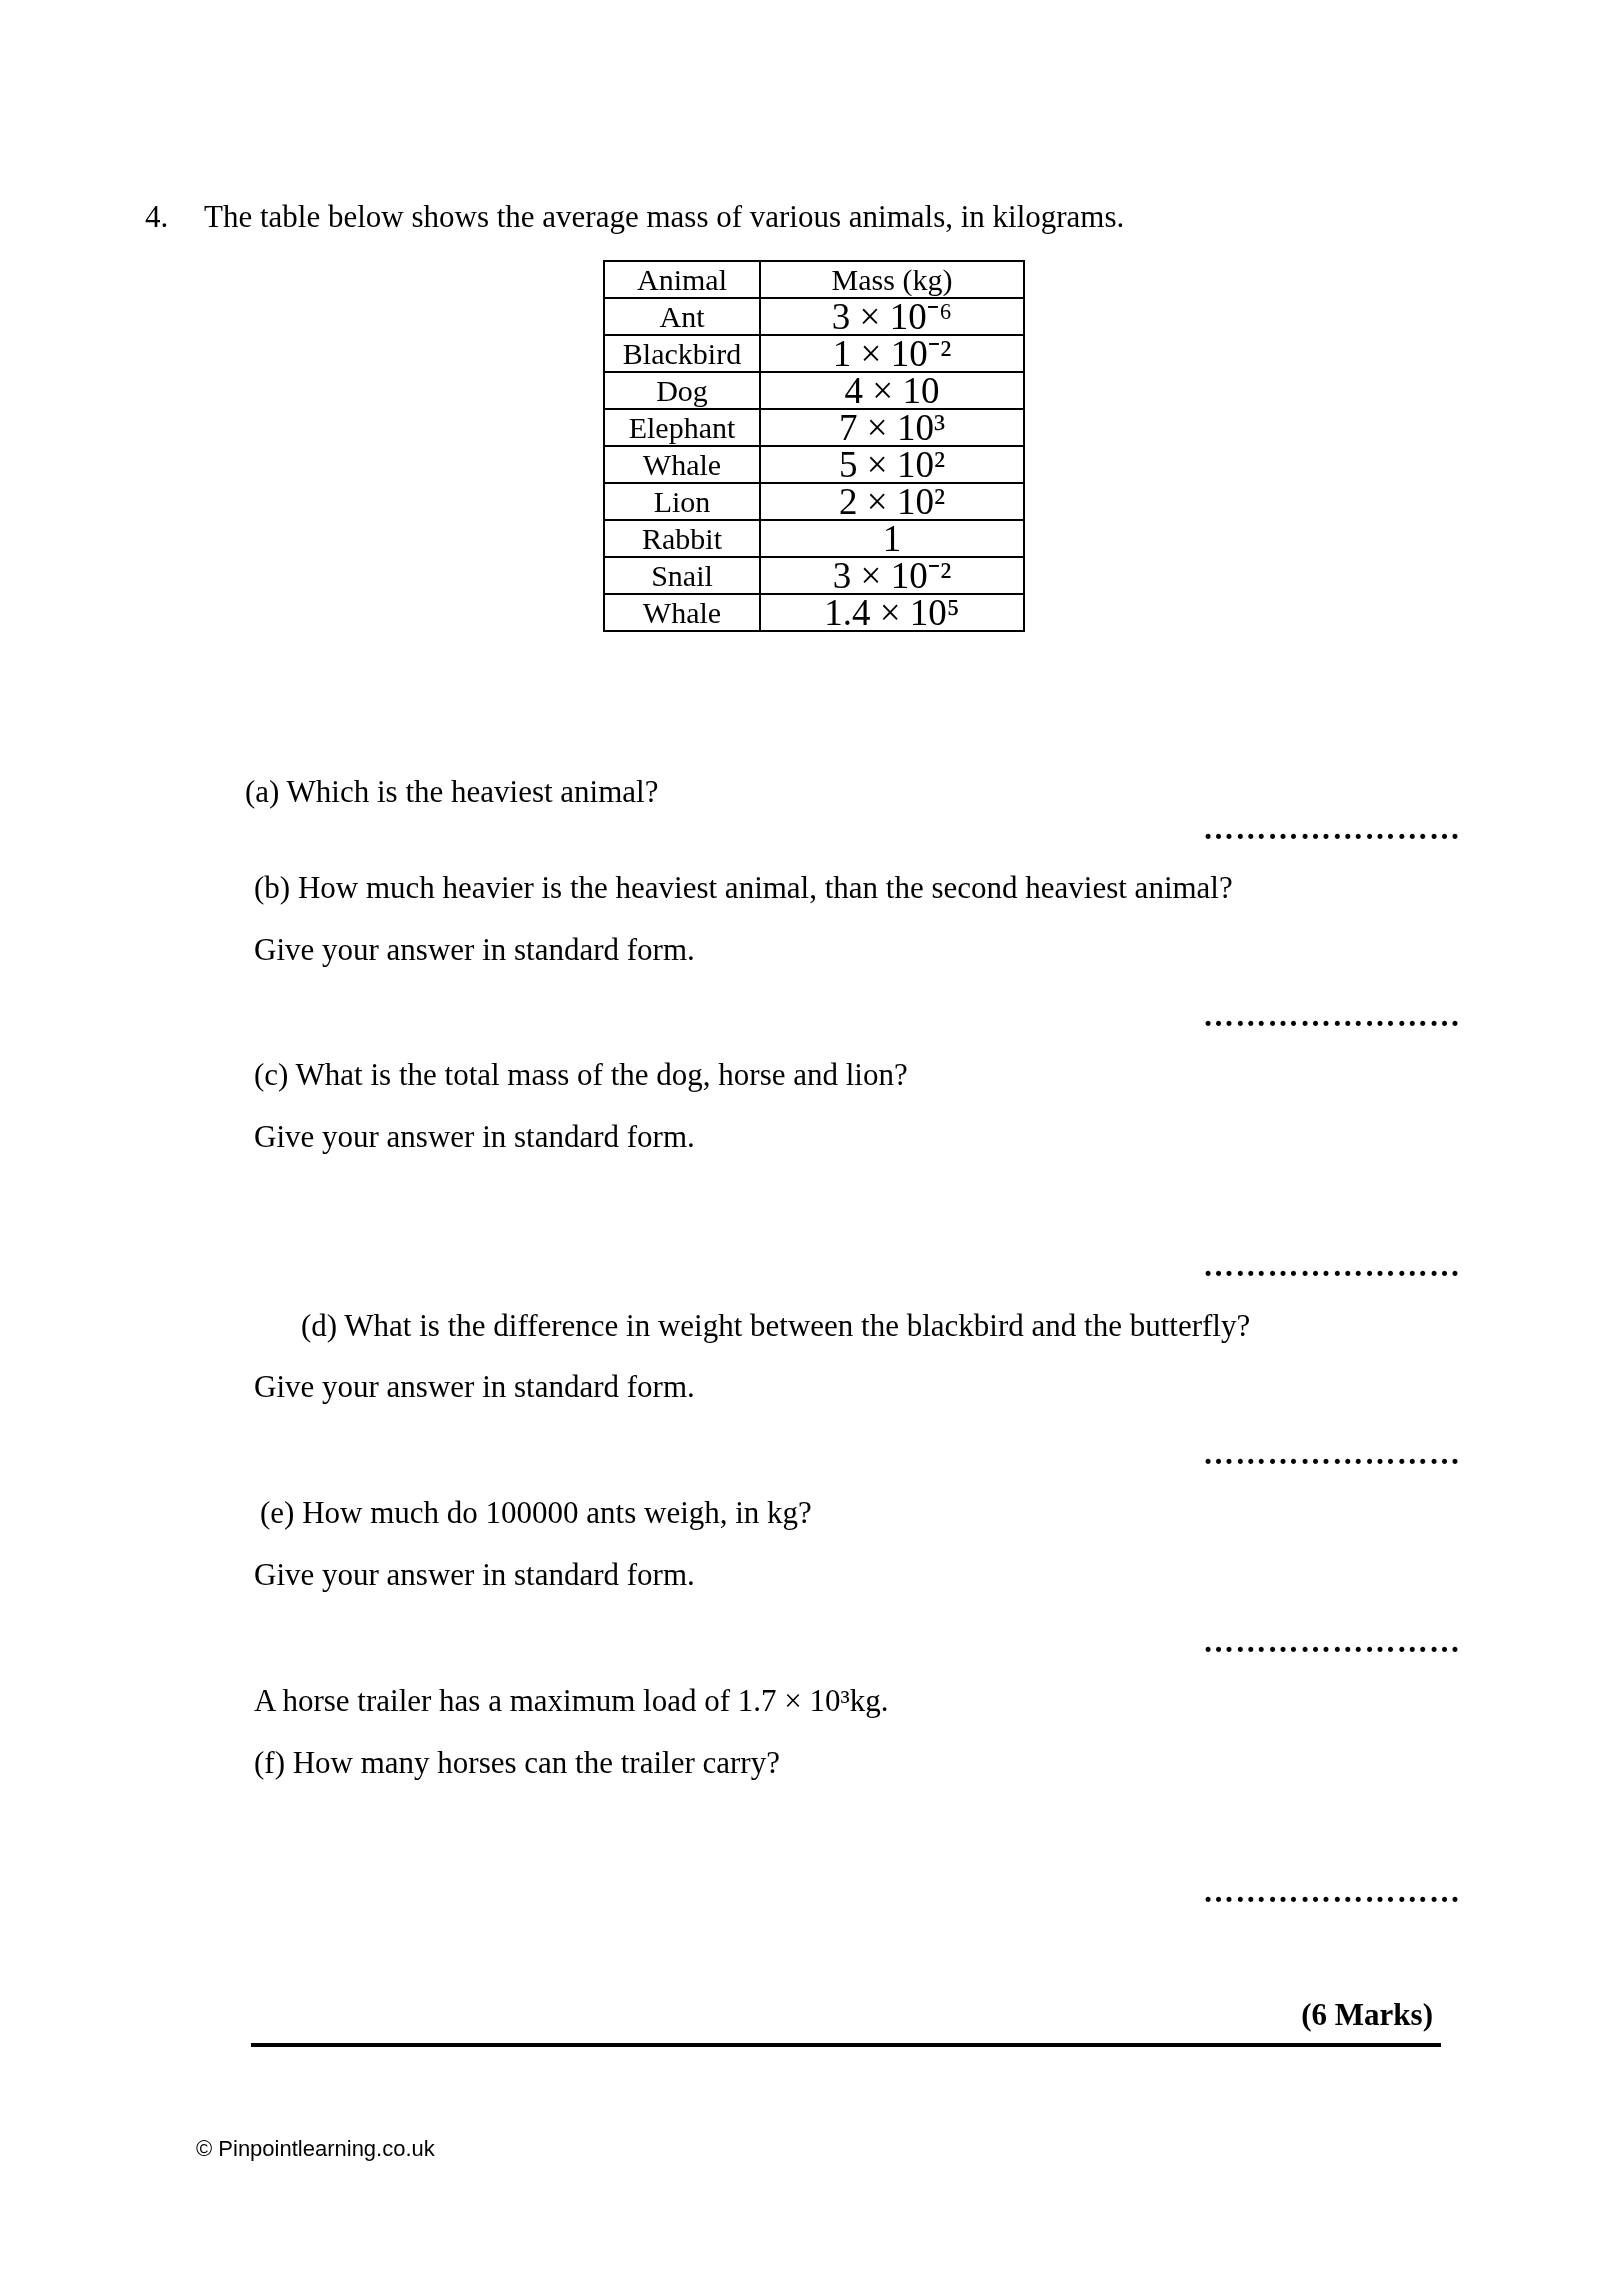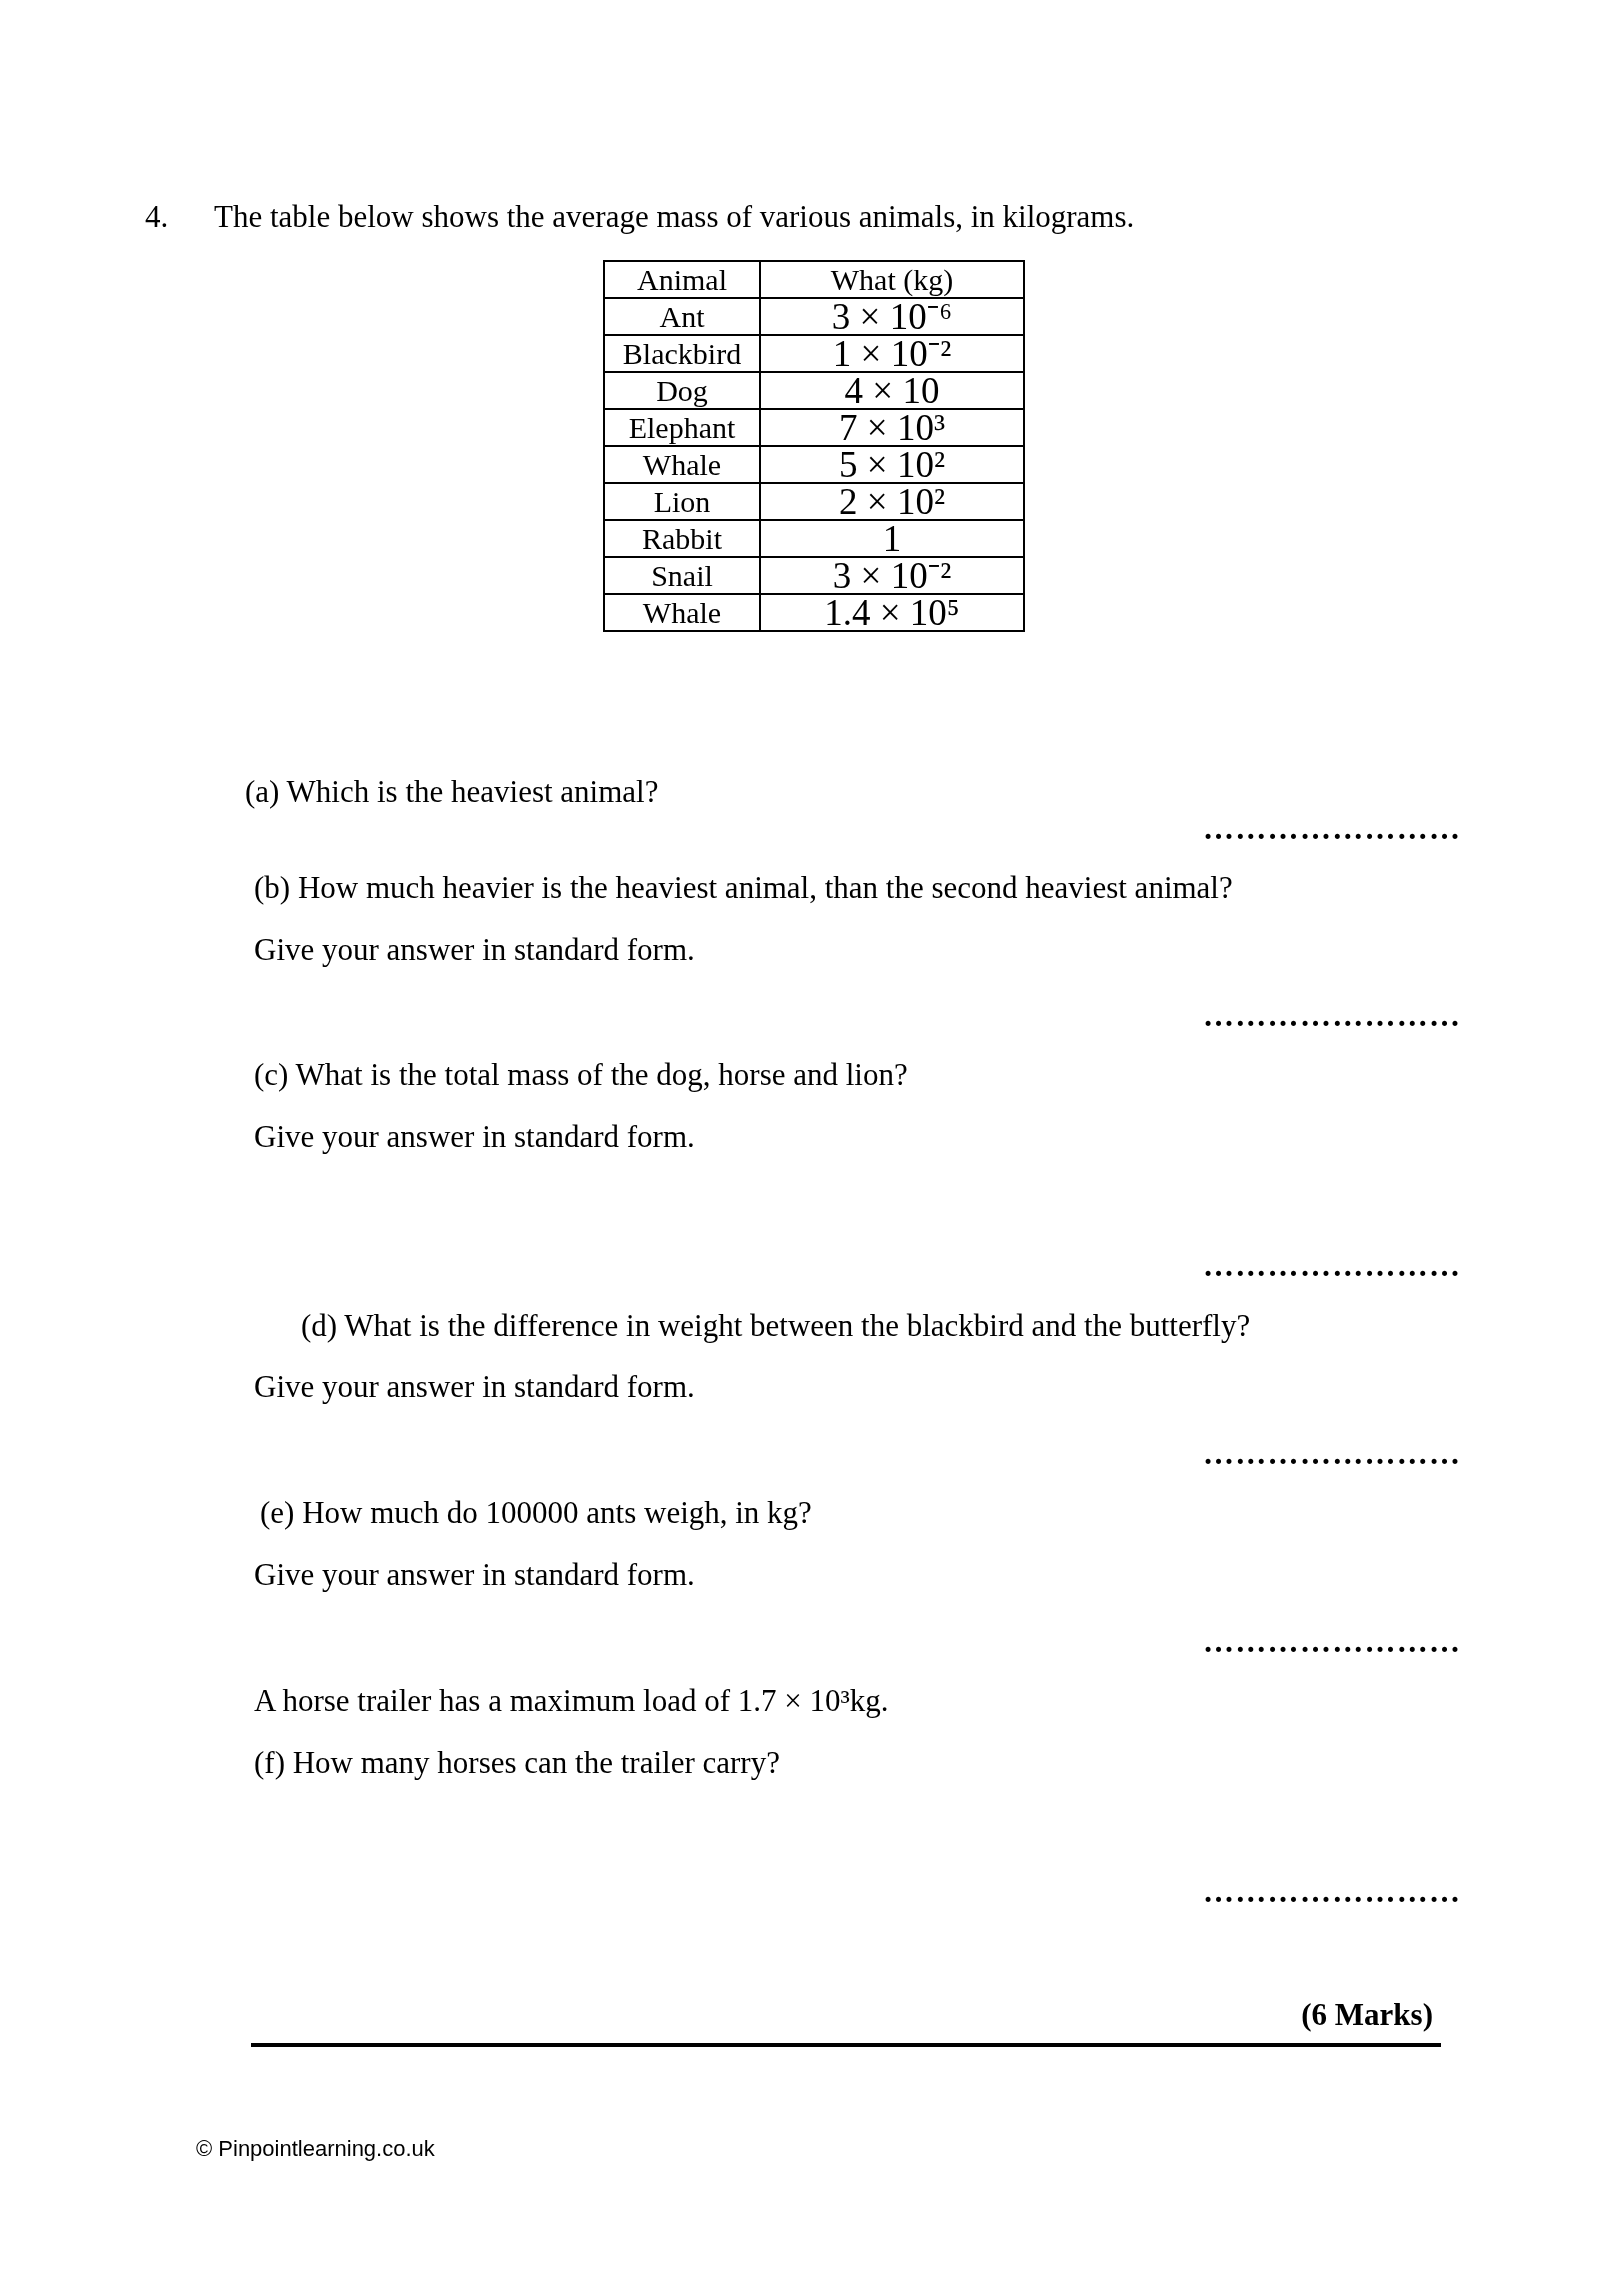--- a/index.html
+++ b/index.html
@@ -1,21 +1,21 @@
 <!DOCTYPE html>
 <html style="font-size:10.5px"><head>
   <meta charset="utf-8">
   <style>
     html, body { margin:0; padding:0; background:#ffffff; }
     body { width:1623px; height:2295px; position:relative; overflow:hidden;
       font-family:"Liberation Serif", serif; color:#000; }
     .abs { position:absolute; white-space:nowrap; }
     .txt { font-size:31px; line-height:37px; }
     .qnum { left:145px; top:198px; }
-    .intro { left:214px; top:198px; }
+    .intro { left:204px; top:198px; }
     table.masses { position:absolute; left:603px; top:260px; border-collapse:collapse;
       font-size:30px; }
     table.masses td, table.masses th { border:2.6px solid #000; text-align:center;
       padding:0; height:35px; line-height:35px; }
     table.masses th { font-weight:normal; }
     table.masses .c1 { width:154px; }
     table.masses .c2 { width:262px; }
     .mass { font-family:Liberation Serif, serif; font-size:37px; }
     .dots { font-size:31px; letter-spacing:1.3px; font-weight:bold; }
     .marks { font-weight:bold; }
@@ -25,21 +25,21 @@
 </head>
 <body>
 
 <div class="abs txt qnum">4.</div>
 <div class="abs txt intro">The table below shows the average mass of various animals, in kilograms.</div>
 
 <table class="masses">
   <tbody>
       <tr>
     <th class="c1">Animal</th>
-    <th class="c2">What (kg)</th>
+    <th class="c2">Mass (kg)</th>
   </tr>
   <tr>
         <td>Ant</td>
         <td class="mass">3 × 10⁻⁶</td>
       </tr>
   <tr>
         <td>Blackbird</td>
         <td class="mass">1 × 10⁻²</td>
       </tr>
   <tr>

